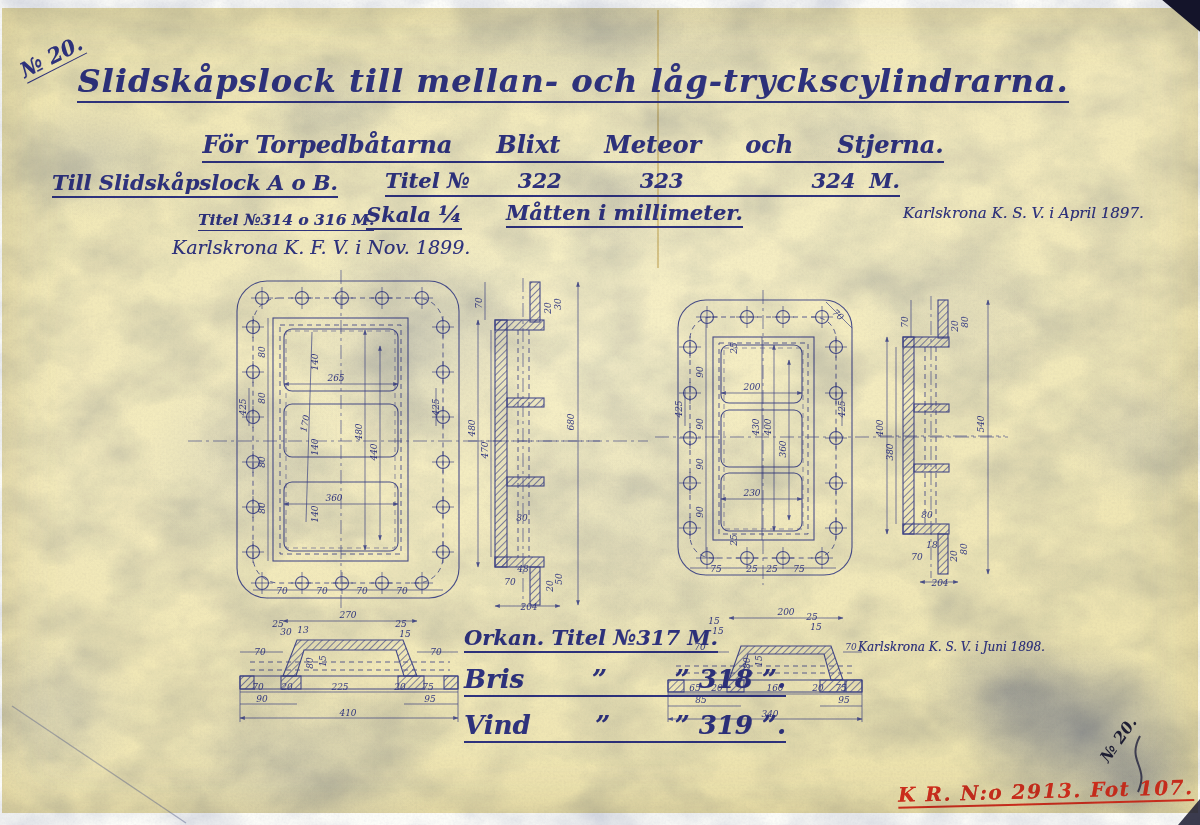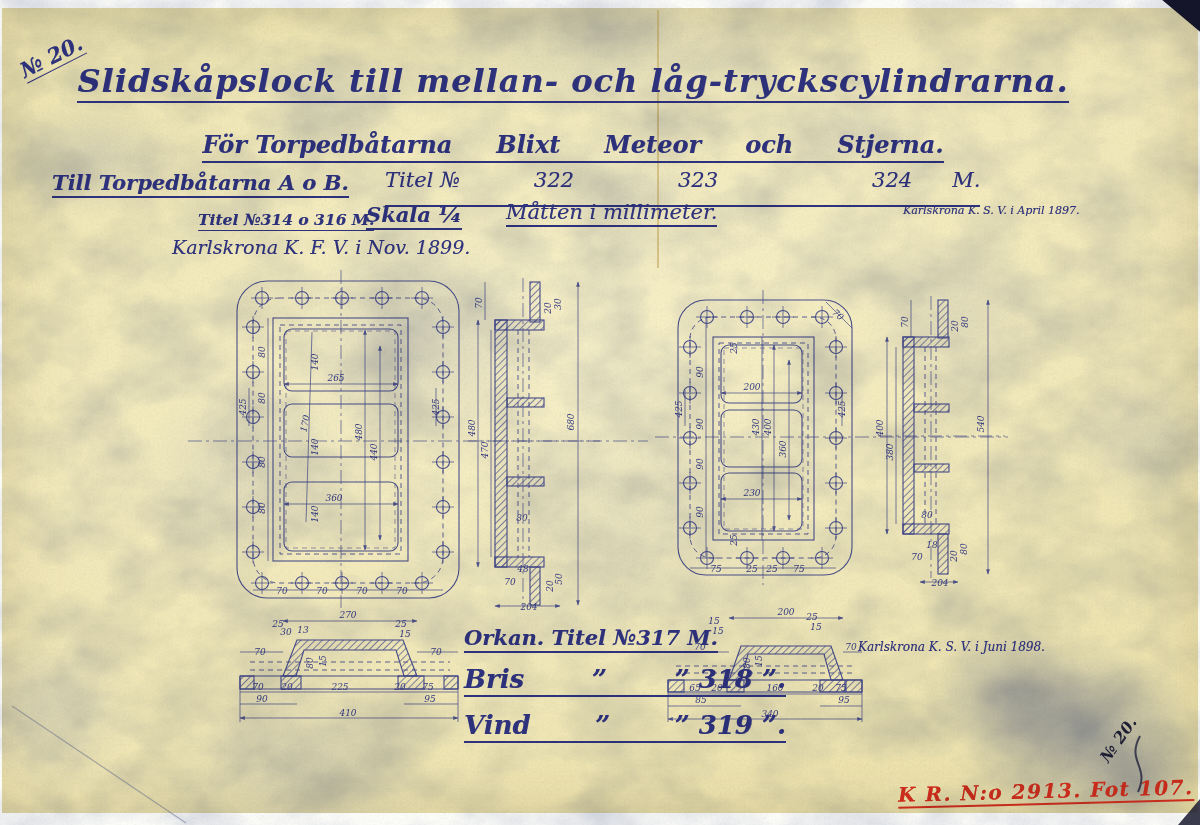--- a/index.html
+++ b/index.html
@@ -33,28 +33,28 @@
   .script{font-family:"DejaVu Serif",serif;font-style:italic;color:#2f337e;
           text-shadow:0.3px 0.3px 0.5px rgba(47,51,126,.45);white-space:nowrap;}
   .u{border-bottom:2px solid currentColor;padding-bottom:1px;}
   .u15{border-bottom:1.5px solid currentColor;padding-bottom:1px;}
   .title-row{left:0;top:62px;width:1146px;text-align:center;}
   .t1{font-size:32px;font-weight:bold;letter-spacing:1px;}
   .sub-row{left:0;top:130px;width:1146px;text-align:center;}
   .sub{display:inline-flex;gap:44px;border-bottom:2px solid currentColor;
        padding-bottom:2px;font-size:24px;font-weight:bold;}
   .row3l{left:52px;top:170px;font-size:21px;font-weight:bold;}
-  .row3t{left:385px;top:168px;font-size:21px;font-weight:normal;display:inline-flex;
-         border-bottom:2px solid currentColor;padding-bottom:13px;gap:26px;}
+  .row3t{left:385px;top:168px;font-size:21px;font-weight:bold;display:inline-flex;
+         border-bottom:2px solid currentColor;padding-bottom:2px;}
   .row3t span{display:inline-block;}
   .titel314{left:198px;top:210px;font-size:15.5px;font-weight:bold;}
   .skala{left:366px;top:200px;font-size:21px;font-weight:bold;}
   .frac{font-size:23px;}
-  .matt{left:506px;top:200px;font-size:21px;font-weight:normal;}
-  .note97{left:903px;top:204px;font-size:11px;}
+  .matt{left:506px;top:200px;font-size:21px;font-weight:bold;}
+  .note97{left:903px;top:204px;font-size:15px;}
   .note99{left:172px;top:236px;font-size:19px;}
   .footer-block{left:464px;top:606px;width:332px;}
   .footer-block .fline{display:inline-block;font-size:21px;font-weight:bold;margin-bottom:11px;}
   .frow{display:flex;justify-content:space-between;width:322px;font-size:26px;
         font-weight:bold;border-bottom:2px solid currentColor;padding-bottom:1px;margin-bottom:13px;}
   .note98{left:858px;top:640px;font-size:12px;}
   .stamp{left:898px;top:779px;font-size:20px;letter-spacing:1.5px;color:#ce2d1c;
          font-style:italic;font-weight:bold;border-bottom:2px solid #ce2d1c;
          transform:rotate(-1.5deg);text-shadow:0 0 .6px rgba(206,45,28,.6);white-space:nowrap;}
   .corner-top{left:18px;top:44px;font-size:21px;font-weight:bold;
@@ -467,21 +467,21 @@
   <div class="abs sub-row">
     <span class="script sub">
       <span>För Torpedbåtarna</span>
       <span>Blixt</span>
       <span>Meteor</span>
       <span>och</span>
       <span>Stjerna.</span>
     </span>
   </div>
 
-  <span class="abs script u row3l">Till Torpedbåtarna A o B.</span>
+  <span class="abs script u row3l">Till Slidskåpslock A o B.</span>
 
   <span class="abs script row3t">
     <span>Titel №</span>
     <span style="margin-left:48px">322</span>
     <span style="margin-left:78px">323</span>
     <span style="margin-left:128px">324</span>
     <span style="margin-left:14px">M.</span>
   </span>
 
   <span class="abs script u15 titel314">Titel №314 o 316 M.</span>

